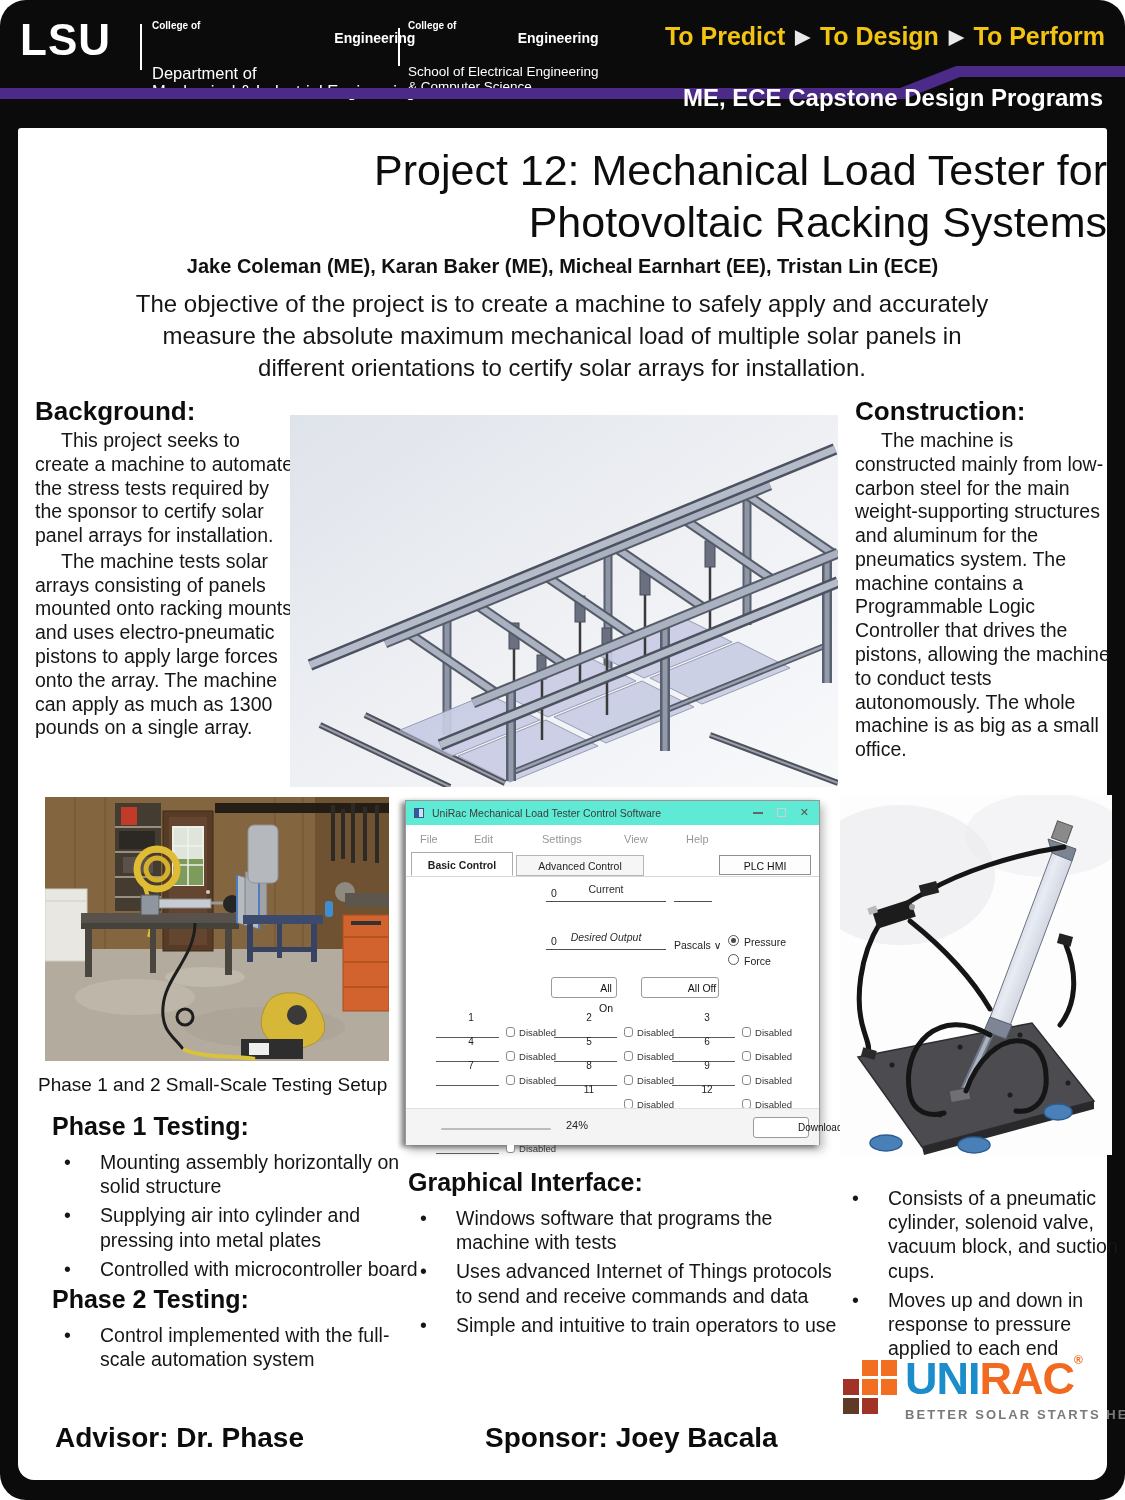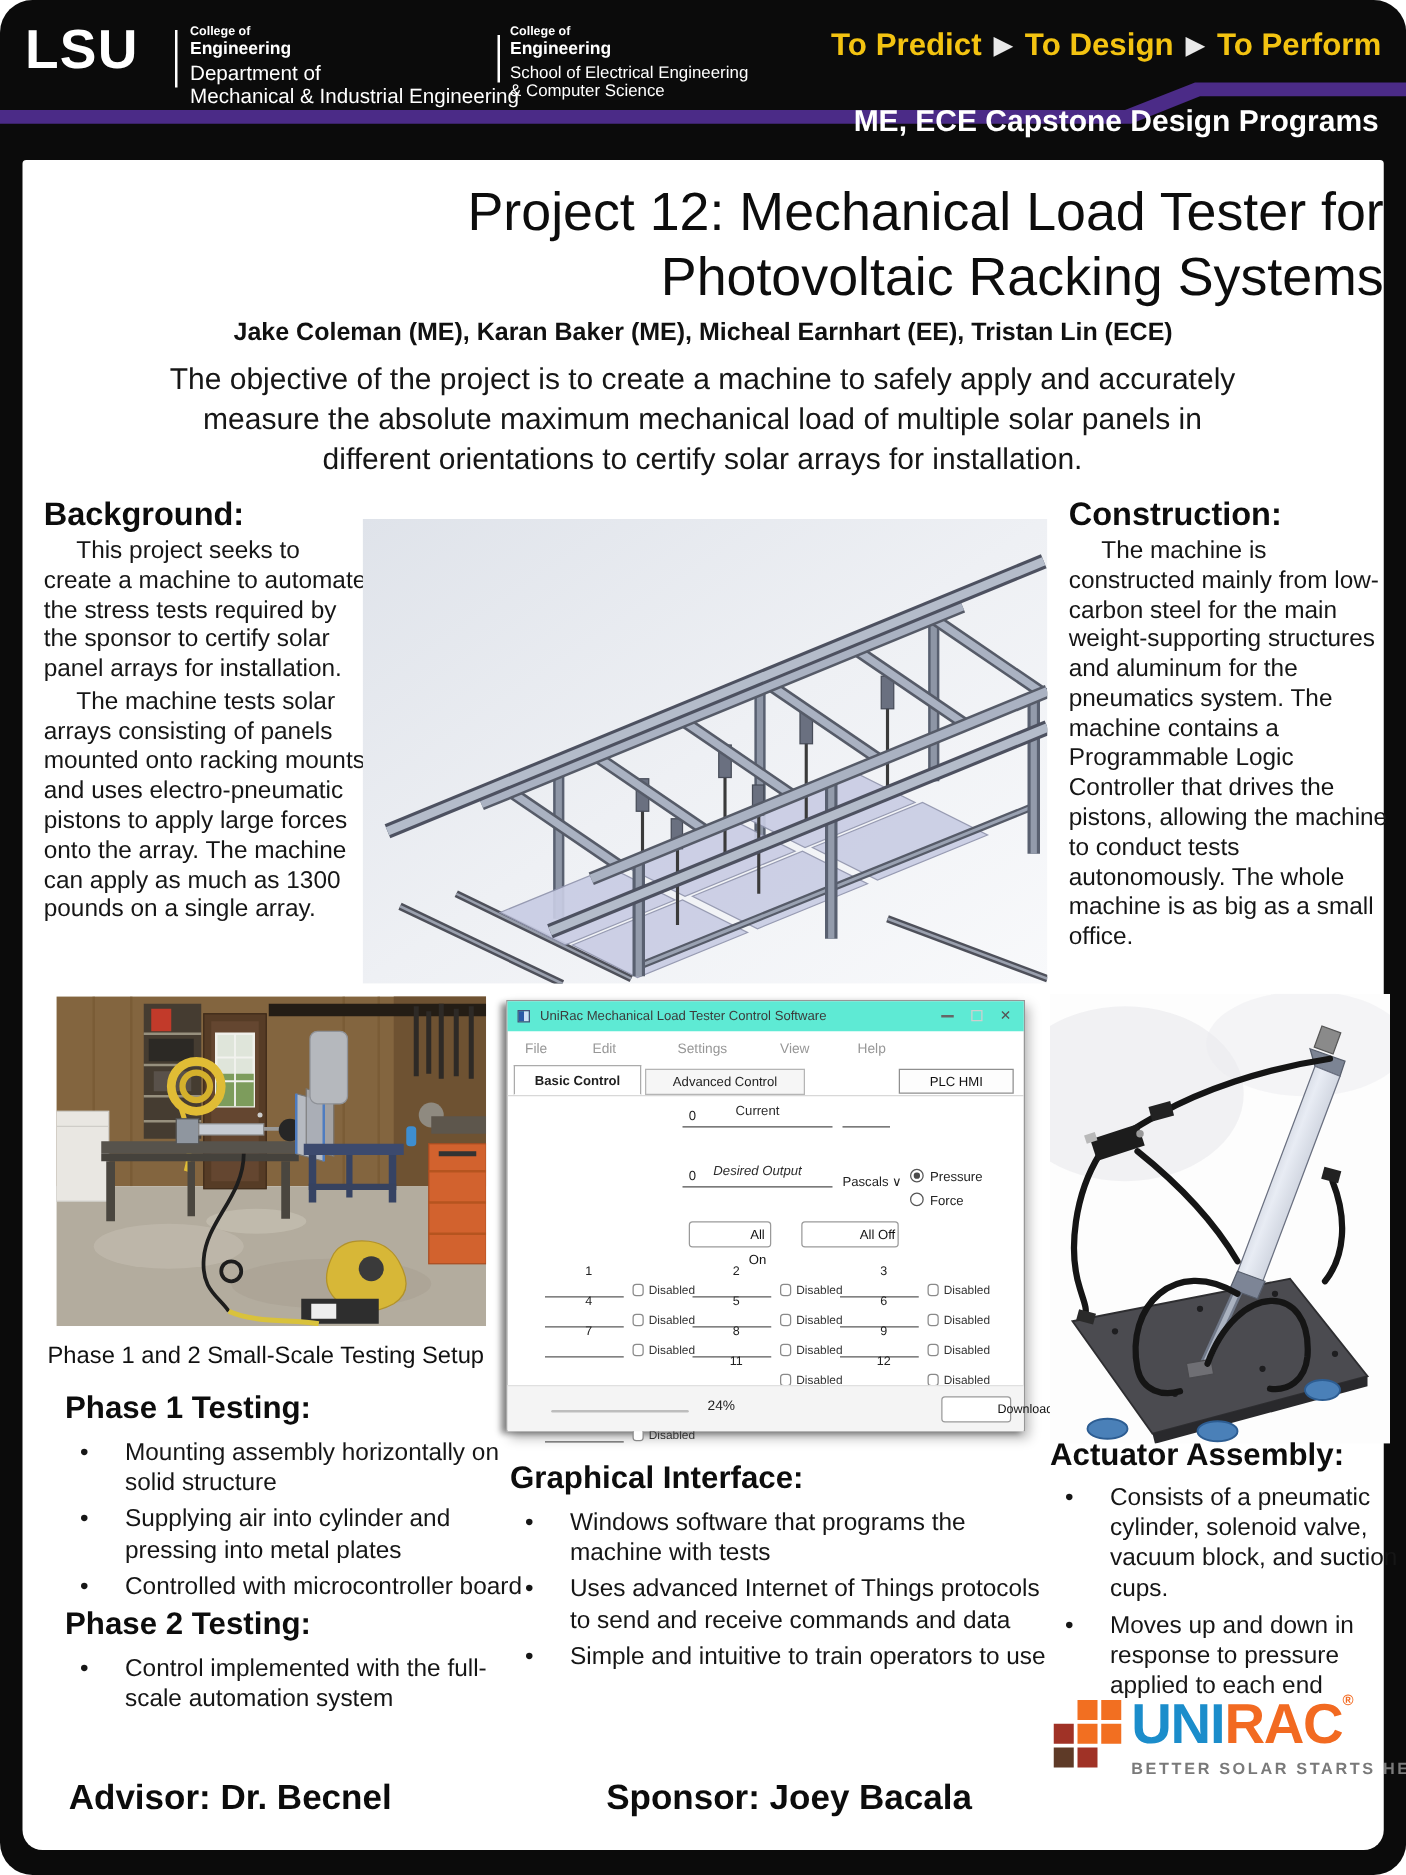--- a/index.html
+++ b/index.html
@@ -6,21 +6,21 @@
   *{box-sizing:border-box;}
   #poster{position:relative;width:1125px;height:1500px;background:#0b0b0b;border-radius:26px;
           overflow:hidden;font-family:"Liberation Sans",sans-serif;}
   .abs{position:absolute;}
 
   
   .lsu-logo{left:20px;top:18px;color:#fff;font-size:44px;font-weight:800;letter-spacing:1px;line-height:1;}
   .hsep{background:#fff;width:2px;}
   .college{color:#fff;line-height:1.12;}
   .college .eyebrow{font-size:10px;font-weight:700;display:block;}
-  .college .cname{font-size:14px;font-weight:700;display:block;margin-bottom:3px;}
+  .college .cname{font-size:14px;font-weight:700;display:block;margin-bottom:17px;text-align:right;}
   .college .cline{font-weight:400;display:block;}
   .college-me .cline{font-size:16.5px;}
   .college-ece .cline{font-size:13.5px;}
   .motto{right:20px;top:22px;font-size:25px;font-weight:700;color:#F3C311;white-space:nowrap;}
   .motto .arrow{color:#e9e9e9;font-size:19px;margin:0 10px;position:relative;top:-2px;}
   .program-banner{right:22px;top:84px;font-size:24px;font-weight:700;color:#fff;white-space:nowrap;}
 
   
   .content{left:18px;top:128px;width:1089px;height:1352px;background:#fff;border-radius:3px 3px 16px 16px;}
   .page-title{top:16px;left:0;width:100%;text-align:right;font-size:43px;font-weight:400;color:#0d0d0d;line-height:1.22;}
@@ -575,21 +575,20 @@
       <li>Control implemented with the full-scale automation system</li>
     </ul>
 
     <div class="abs sec-head" style="left:390px;top:1040px;">Graphical Interface:</div>
     <ul class="abs bullets" style="left:390px;top:1078px;width:432px;">
       <li>Windows software that programs the machine with tests</li>
       <li>Uses advanced Internet of Things protocols to send and receive commands and data</li>
       <li>Simple and intuitive to train operators to use</li>
     </ul>
 
-    <div class="abs sec-head" style="left:822px;top:1022px;">Actuator Assembly:</div>
     <ul class="abs bullets" style="left:822px;top:1058px;width:278px;">
       <li>Consists of a pneumatic cylinder, solenoid valve, vacuum block, and suction cups.</li>
       <li>Moves up and down in response to pressure applied to each end</li>
     </ul>
 
     <div class="abs unirac">
       <div class="uni-squares">
         <div class="sq e"></div>
           <div class="sq o"></div>
           <div class="sq o"></div>
@@ -599,16 +598,16 @@
         <div class="sq b"></div>
           <div class="sq r"></div>
           <div class="sq e"></div>
       </div>
       <div class="uni-right">
         <div class="uni-text"><span class="uni">UNI</span><span class="rac">RAC</span><span class="reg">®</span></div>
         <div class="uni-tag">BETTER SOLAR STARTS HERE</div>
       </div>
     </div>
 
-    <div class="abs advisor">Advisor: Dr. Becnel</div>
+    <div class="abs advisor">Advisor: Dr. Phase</div>
     <div class="abs sponsor">Sponsor: Joey Bacala</div>
   </div>
 </div>
 
 </body></html>

